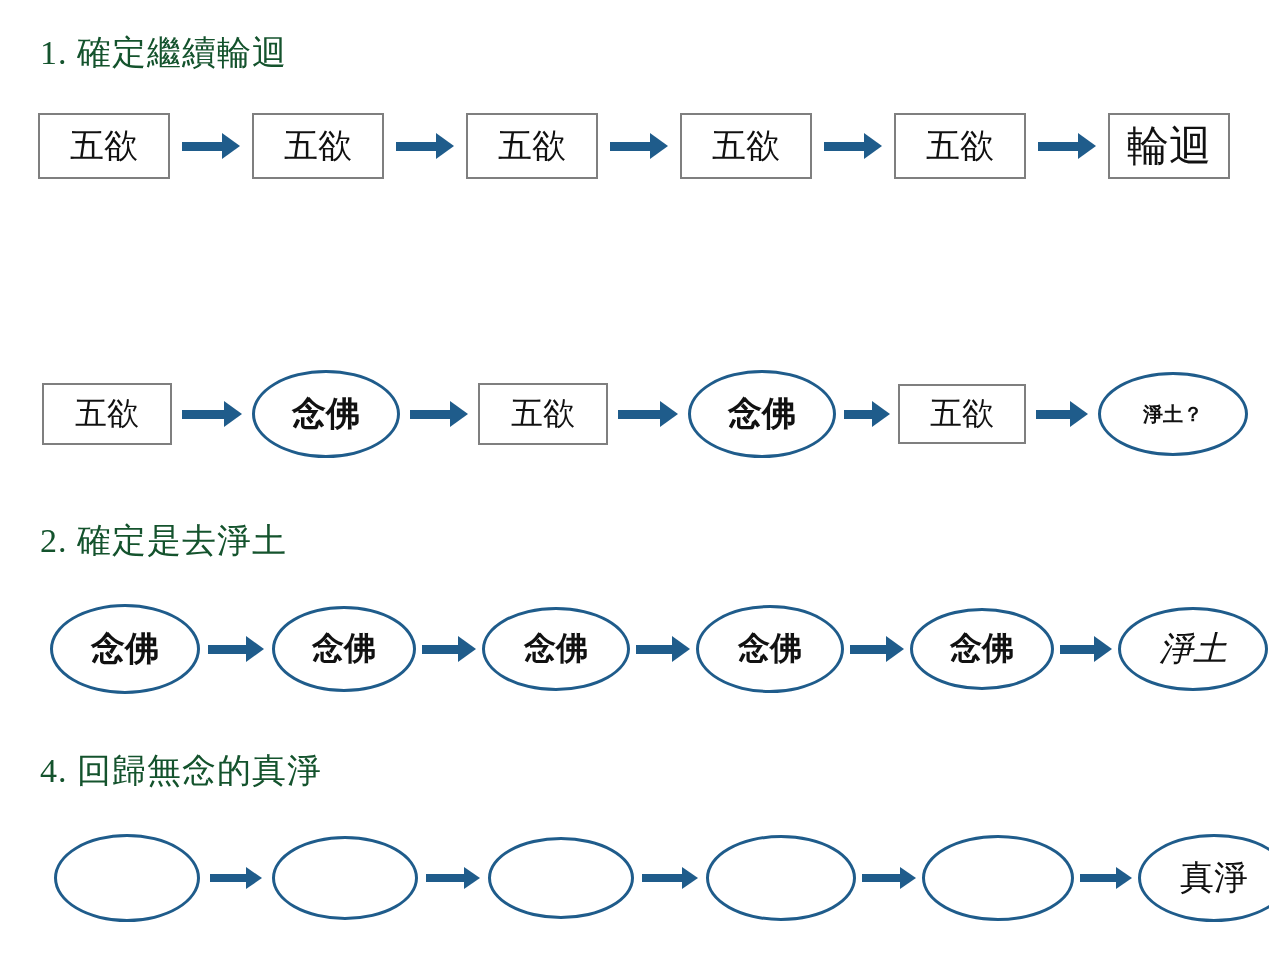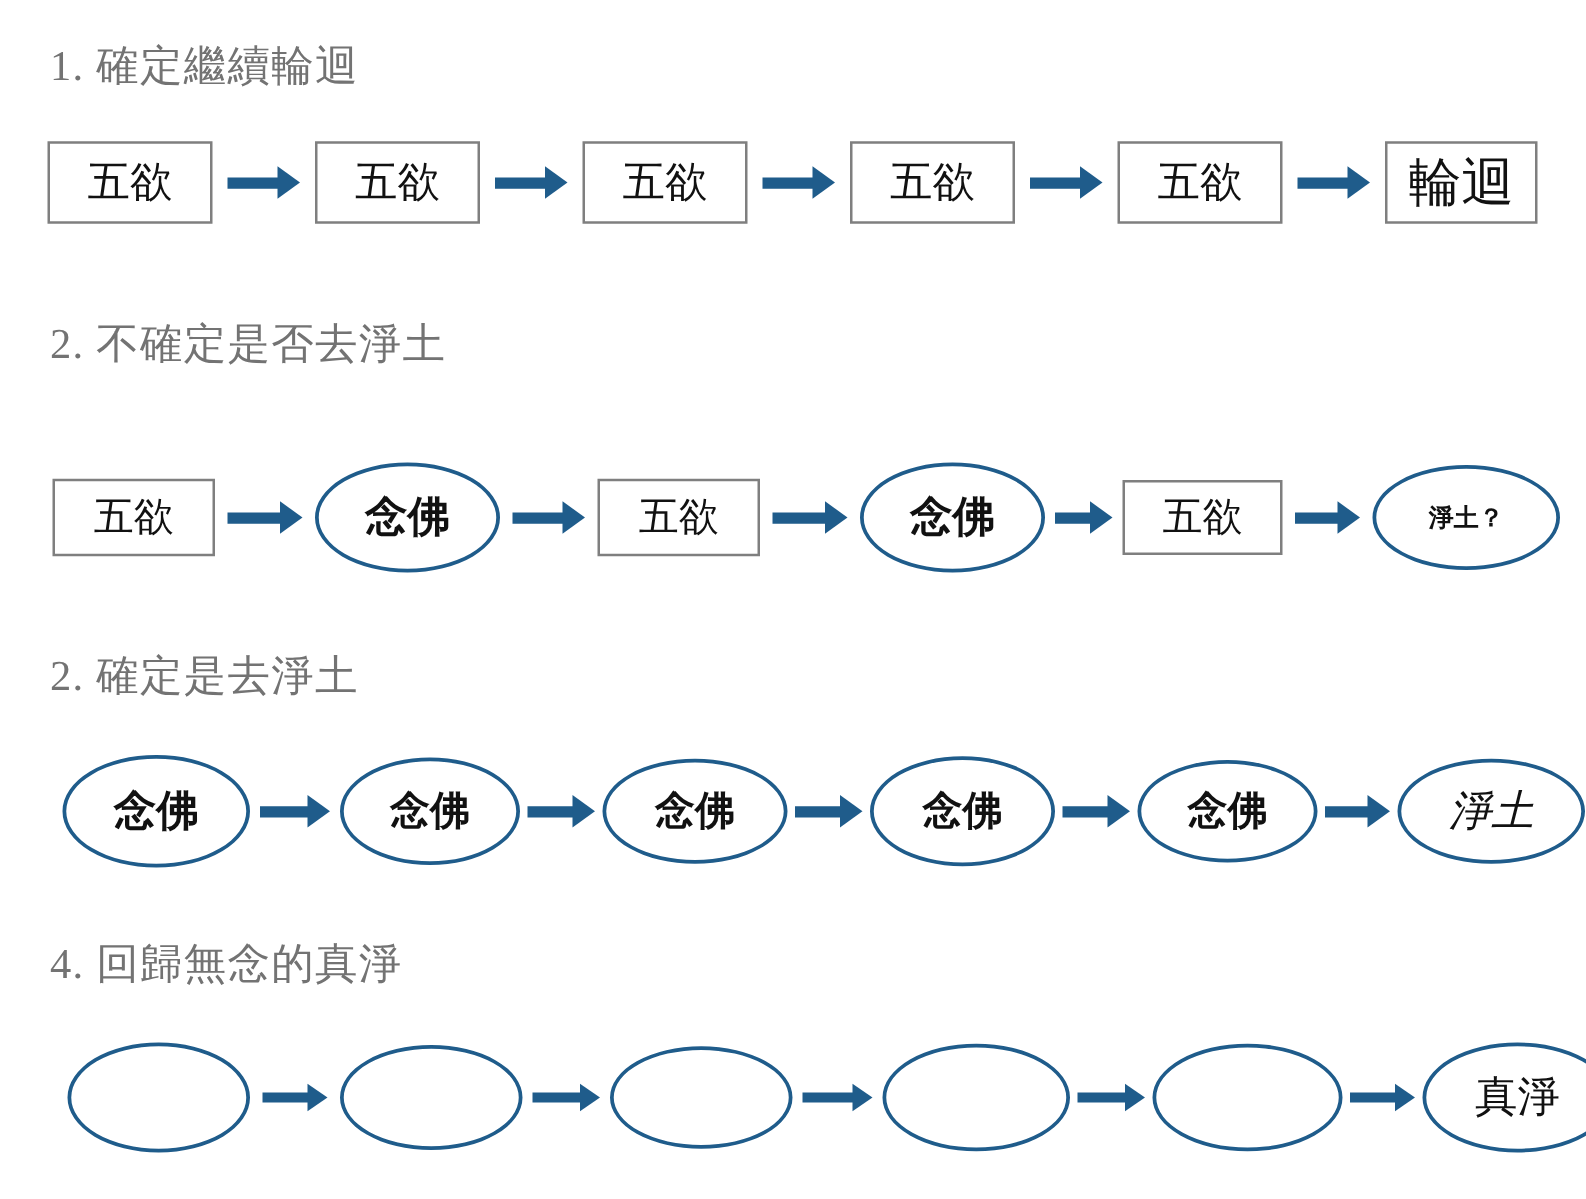--- a/index.html
+++ b/index.html
@@ -17,21 +17,21 @@
   }
   .canvas {
     position: relative;
     width: 1269px;
     height: 959px;
   }
   .section-title {
     position: absolute;
     font-family: "Liberation Serif", serif;
     font-size: 34px;
-    color: #737373;
+    color: #14532d;
     white-space: nowrap;
     letter-spacing: 1px;
   }
   .row {
     position: absolute;
     display: flex;
     align-items: center;
   }
   .node {
     display: flex;
@@ -118,21 +118,20 @@
     </div>
     <div class="arrow" style="width:58px; height:30px; margin:0 12px;">
       <span class="shaft" style="width:44px;"></span>
         <span class="head"></span>
     </div>
     <div class="node rect" style="width:122px; height:66px; font-size:42px;">
       <span>輪迴</span>
     </div>
   </div>
 
-  <div class="section-title" style="left:40px; top:252px;">2. 不確定是否去淨土</div>
 
   <div class="row" style="left:42px; top:370px;">
     <div class="node rect" style="width:130px; height:62px; font-size:32px;">
       <span>五欲</span>
     </div>
     <div class="arrow" style="width:60px; height:30px; margin:0 10px;">
       <span class="shaft" style="width:46px;"></span>
         <span class="head"></span>
     </div>
     <div class="node ellipse" style="width:148px; height:88px; font-size:34px; margin-top:0;">

